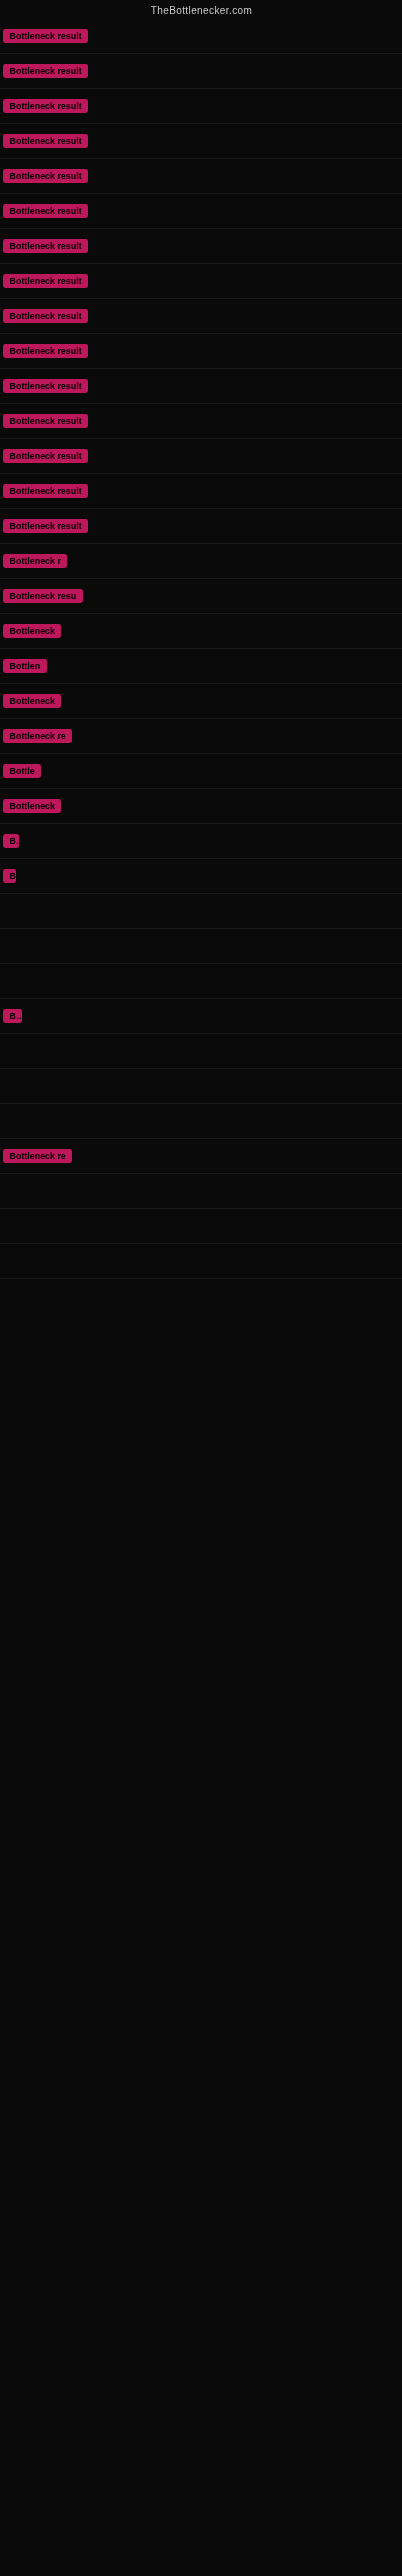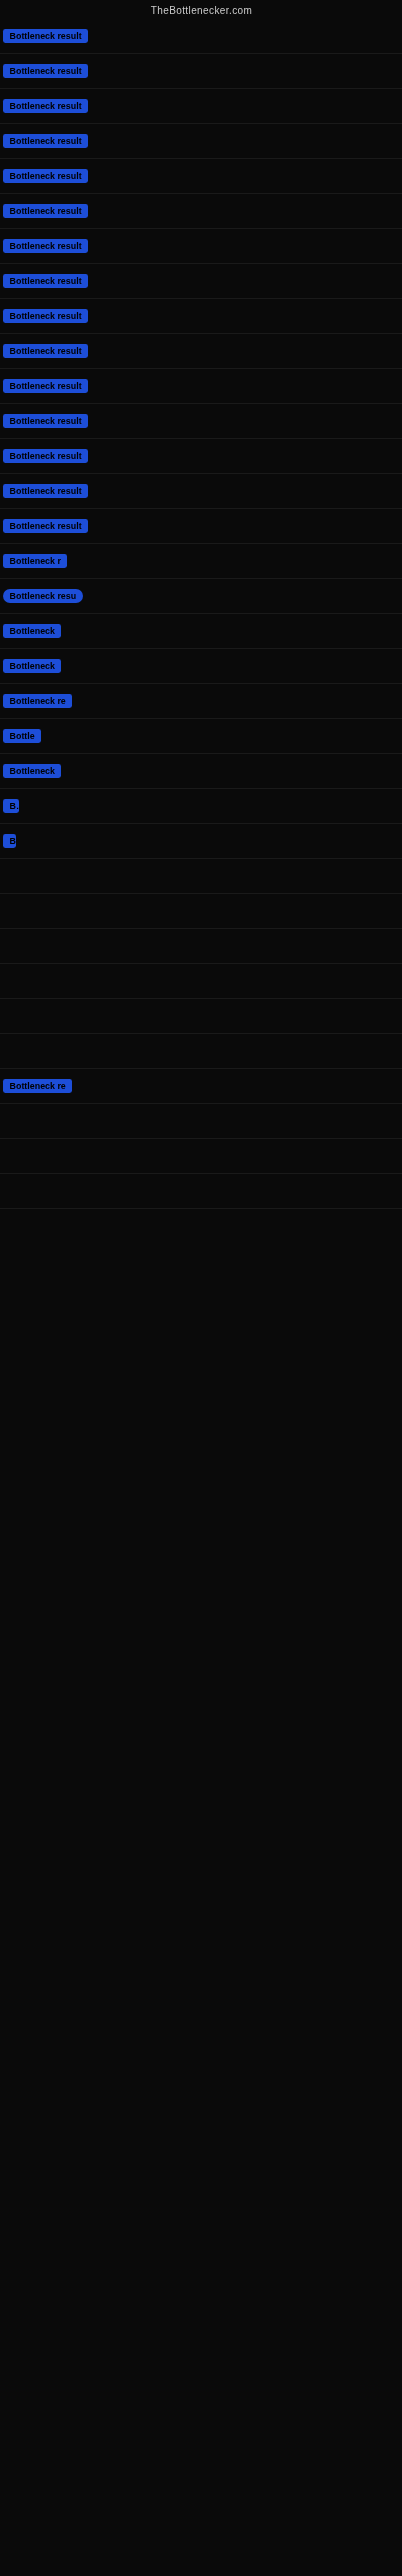--- a/index.html
+++ b/index.html
@@ -15,21 +15,21 @@
     }
     .header {
       text-align: center;
       padding: 4.8px 0 3.2px 0;
       color: #cccccc;
       font-size: 10px;
       letter-spacing: 0.4px;
     }
     .badge {
       display: inline-block;
-      background-color: #1d4ed8;
+      background-color: #be185d;
       color: #000;
       font-size: 8.9px;
       font-weight: bold;
       padding: 2.4px 6.4px;
       border-radius: 2.4px;
       white-space: nowrap;
       overflow: hidden;
       text-overflow: ellipsis;
     }
     .row {
@@ -92,24 +92,27 @@
     <div class="row">
       <span class="badge" style="max-width: 95px;">Bottleneck result</span>
     </div>
     <div class="row">
       <span class="badge" style="max-width: 93px;">Bottleneck result</span>
     </div>
     <div class="row">
       <span class="badge" style="max-width: 72px;">Bottleneck r</span>
     </div>
     <div class="row">
-      <span class="badge" style="max-width: 84px; border-radius: 7px;">Bottleneck resu</span>
+      <span class="badge" style="max-width: 84px;">Bottleneck resu</span>
     </div>
     <div class="row">
       <span class="badge" style="max-width: 64px;">Bottleneck</span>
+    </div>
+    <div class="row">
+      <span class="badge" style="max-width: 48px;">Bottlen</span>
     </div>
     <div class="row">
       <span class="badge" style="max-width: 64px;">Bottleneck</span>
     </div>
     <div class="row">
       <span class="badge" style="max-width: 79px;">Bottleneck re</span>
     </div>
     <div class="row">
       <span class="badge" style="max-width: 42px; text-align: right;">Bottle</span>
     </div>
@@ -118,20 +121,23 @@
     </div>
     <div class="row">
       <span class="badge" style="max-width: 16px;">B</span>
     </div>
     <div class="row">
       <span class="badge" style="max-width: 9.7px;">B</span>
     </div>
     <div class="row"></div>
     <div class="row"></div>
     <div class="row"></div>
+    <div class="row">
+      <span class="badge" style="max-width: 19.3px;">Bo</span>
+    </div>
     <div class="row"></div>
     <div class="row"></div>
     <div class="row"></div>
     <div class="row">
       <span class="badge" style="max-width: 79px;">Bottleneck re</span>
     </div>
     <div class="row"></div>
     <div class="row"></div>
     <div class="row"></div>
   </div>

